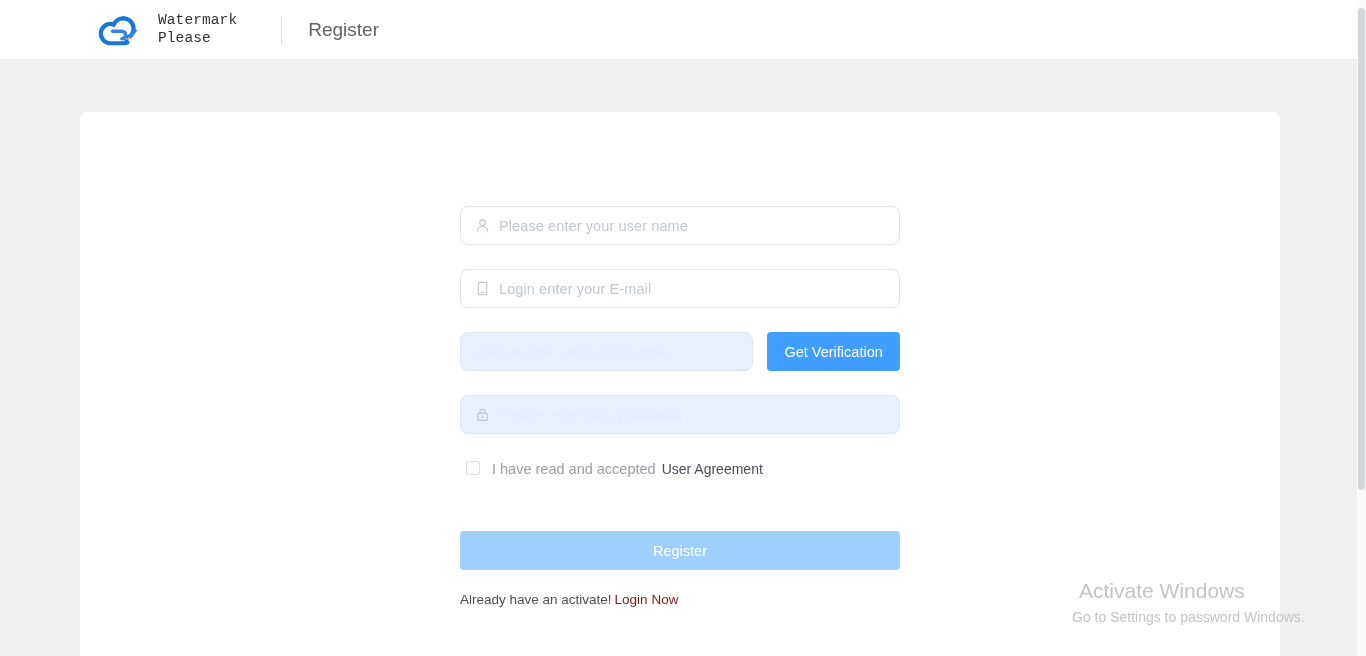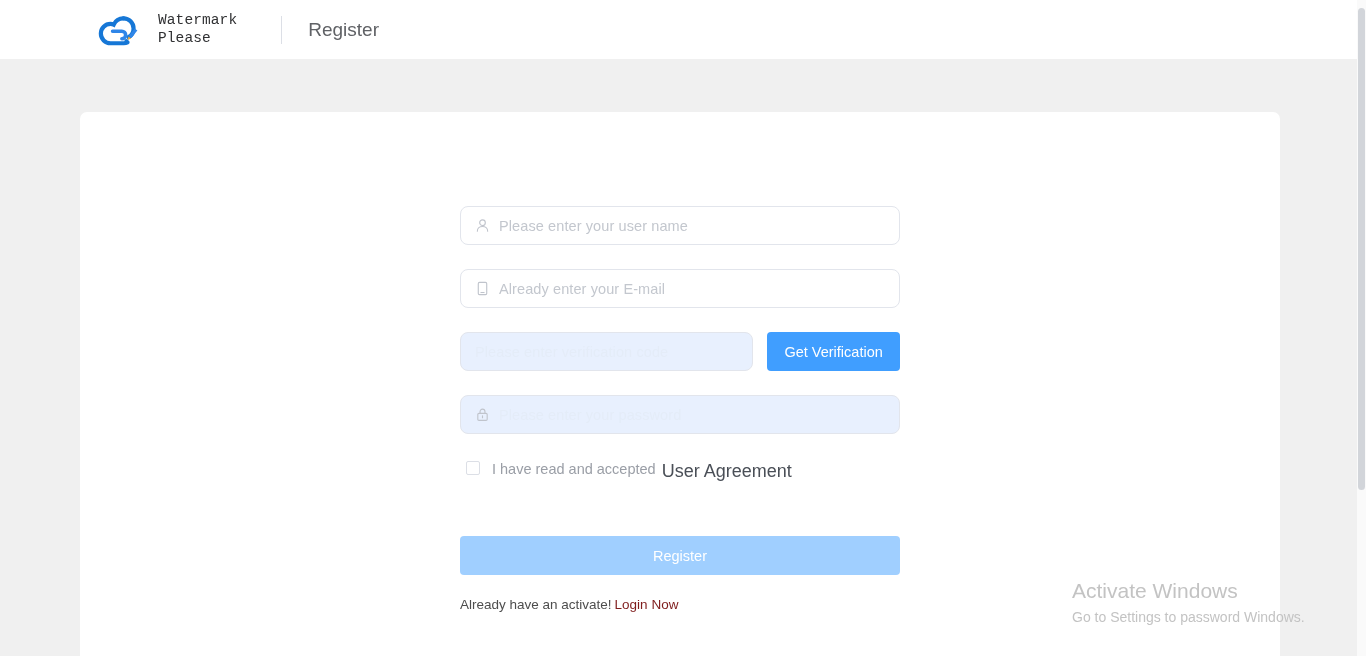--- a/index.html
+++ b/index.html
@@ -113,21 +113,21 @@
     cursor:pointer;
   }
   .agree-text {
     margin-left:12px;
     font-size:14.5px;
     color:#9a9ea6;
     white-space:nowrap;
   }
   .agree-link {
     margin-left:6px;
-    font-size:18px;
+    font-size:14px;
     color:#4a4f57;
     text-decoration:none;
     cursor:pointer;
   }
 
   
   .btn-register {
     display:block;
     width:440px; height:39px;
     margin-top:54px;
@@ -158,20 +158,21 @@
     left:1072px; top:578px;
     pointer-events:none;
     user-select:none;
   }
   .wm-title {
     font-size:21px;
     color:#c3c3c3;
     font-weight:400;
     line-height:26px;
     white-space:nowrap;
+    margin-left:7px;
   }
   .wm-sub {
     font-size:14px;
     color:#c3c3c3;
     line-height:20px;
     margin-top:3px;
     white-space:nowrap;
   }
 
   
@@ -231,21 +232,21 @@
     </div>
 
     <div class="field-row">
       <div class="input-wrap">
         <span class="in-icon">
           <svg viewBox="0 0 16 16" width="15" height="15" xmlns="http://www.w3.org/2000/svg">
             <rect x="3.5" y="1.5" width="9" height="13" rx="1.3" fill="none" stroke="#c0c4cc" stroke-width="1.2"></rect>
             <line x1="6.3" y1="12.3" x2="9.7" y2="12.3" stroke="#c0c4cc" stroke-width="1.2" stroke-linecap="round"></line>
           </svg>
         </span>
-        <span class="placeholder">Already enter your E-mail</span>
+        <span class="placeholder">Login enter your E-mail</span>
       </div>
     </div>
 
     <div class="field-row code-row">
       <div class="input-wrap autofill narrow">
         <span class="placeholder faint" style="margin-left:14px;">Please enter verification code</span>
       </div>
       <button class="btn-verify">Get Verification</button>
     </div>
 

